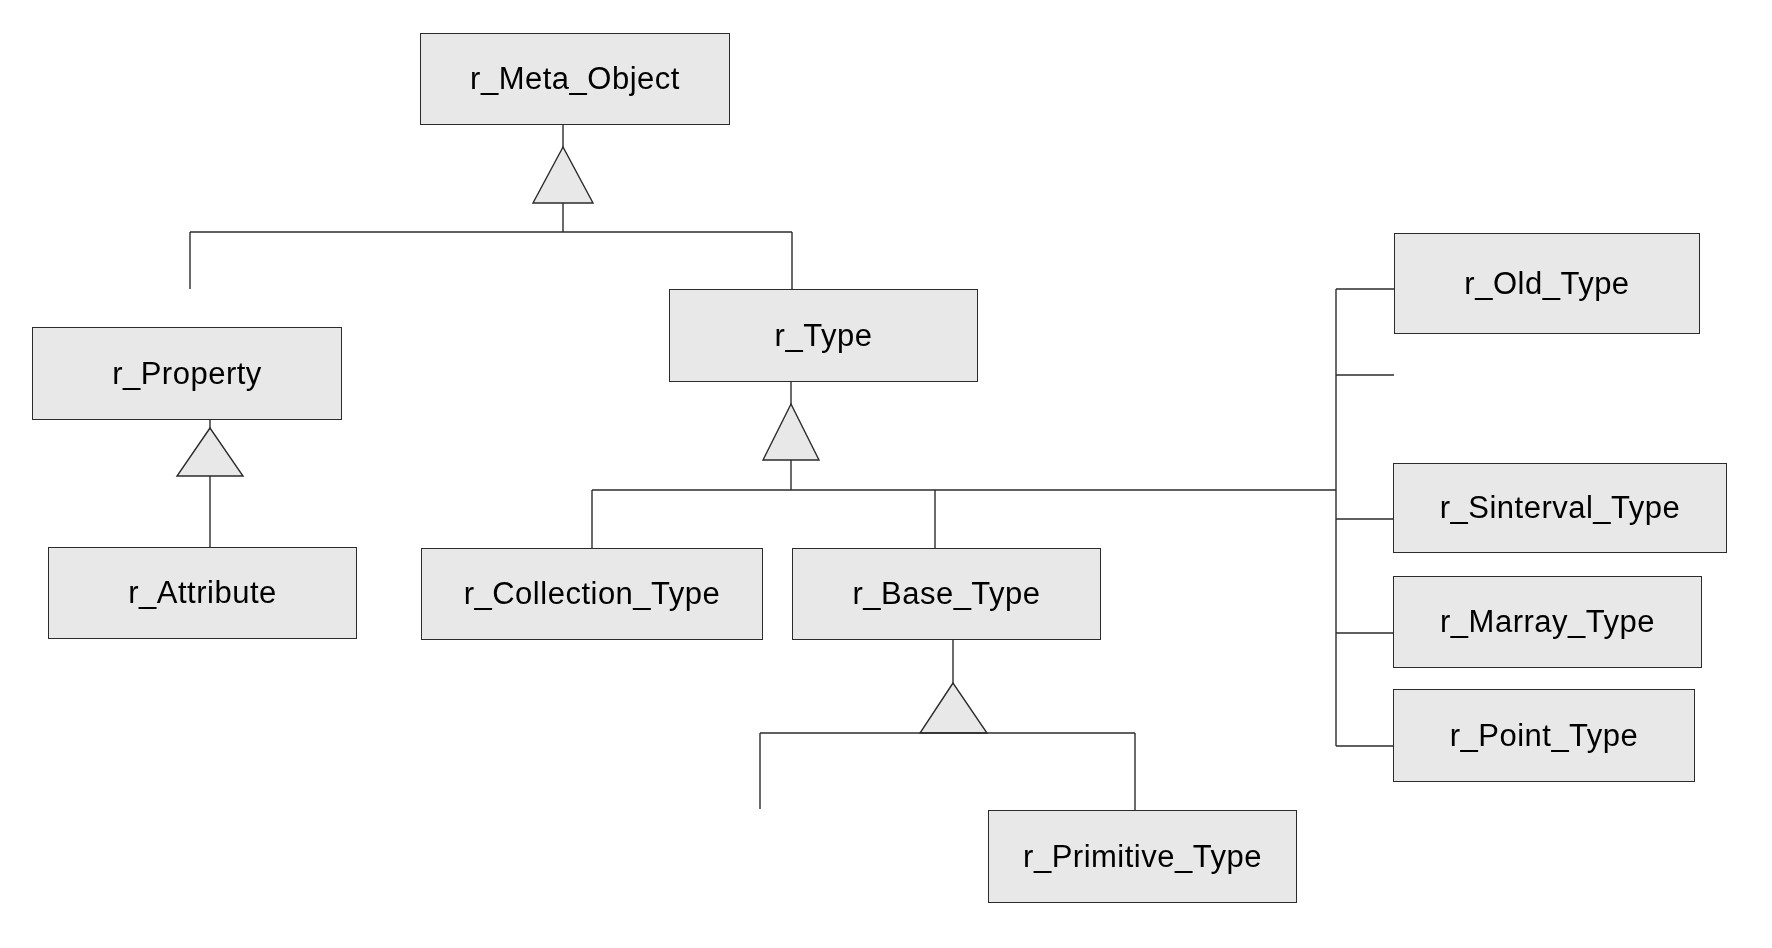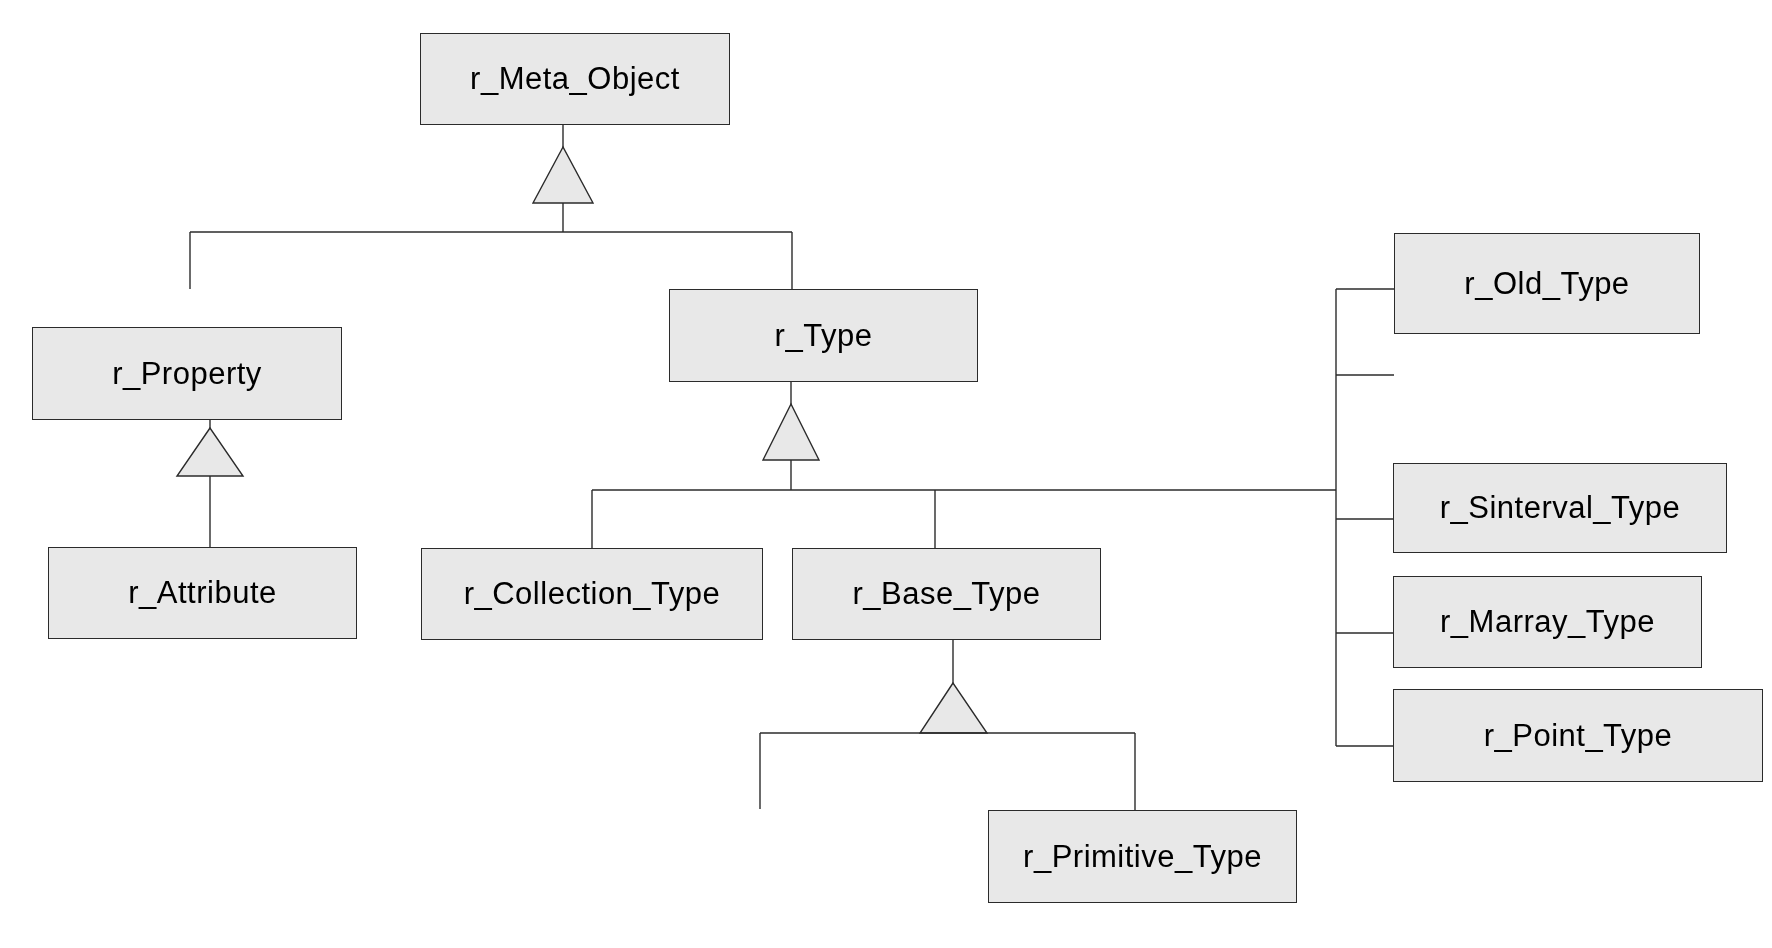--- a/index.html
+++ b/index.html
@@ -110,17 +110,17 @@
 
 
   <div class="node" style="left:1393px; top:463px; width:334px; height:90px;">
     <span>r_Sinterval_Type</span>
   </div>
 
   <div class="node" style="left:1393px; top:576px; width:309px; height:92px;">
     <span>r_Marray_Type</span>
   </div>
 
-  <div class="node" style="left:1393px; top:689px; width:370px; height:93px;align-items:center;">
+  <div class="node" style="left:1393px; top:689px; width:302px; height:93px;align-items:center;">
     <span>r_Point_Type</span>
   </div>
 
 </div>
 
 </body></html>

